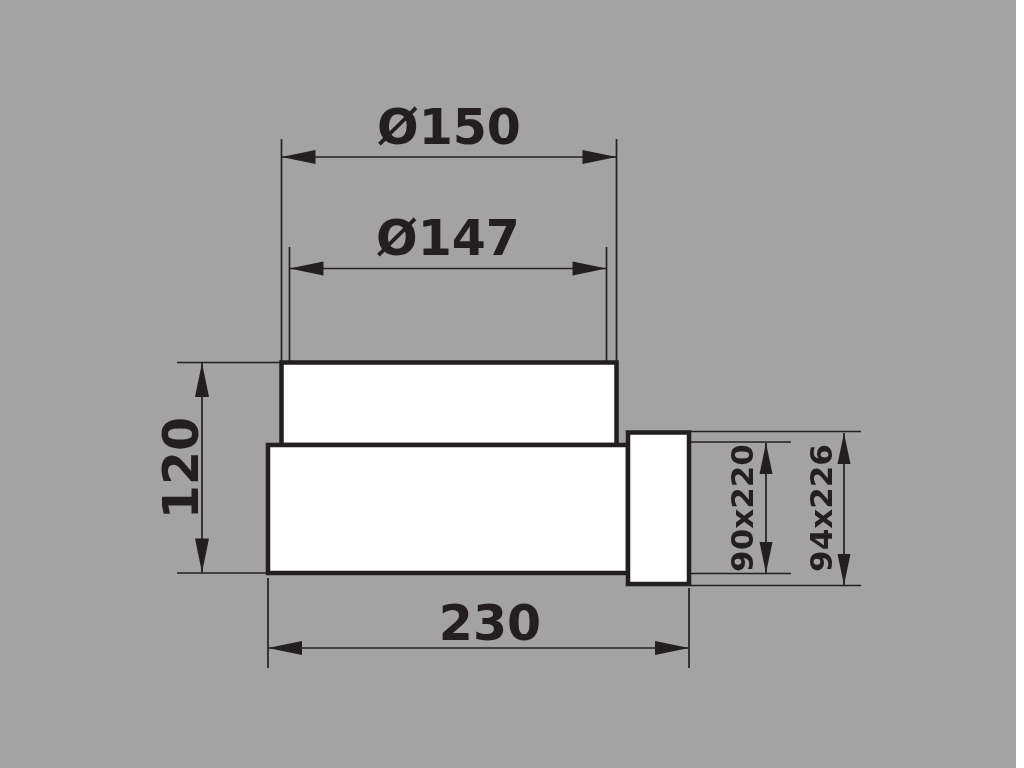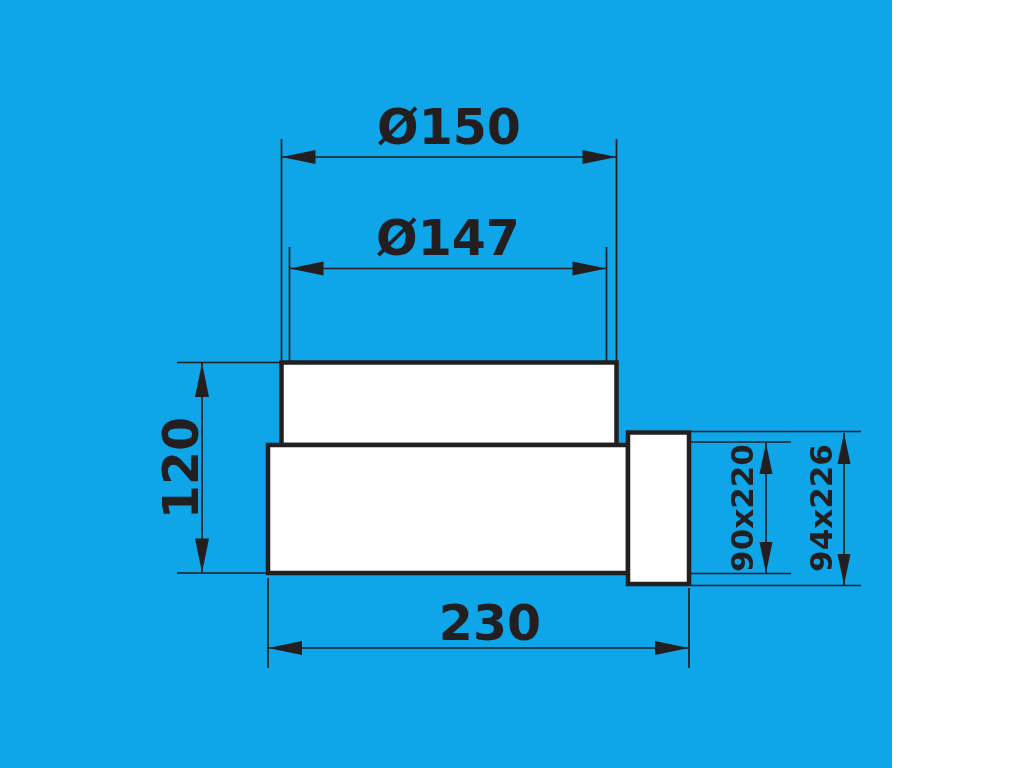--- a/index.html
+++ b/index.html
@@ -2,23 +2,23 @@
 <html><head>
 <meta charset="utf-8">
 <style>
   html, body {
     margin: 0;
     padding: 0;
     background: #ffffff;
   }
   .canvas {
     position: relative;
-    width: 892px;
+    width: 1016px;
     height: 768px;
-    background: #0ea5e9;
+    background: #a3a3a3;
     overflow: hidden;
   }
   svg { display: block; }
   .outline {
     fill: #ffffff;
     stroke: #231f20;
     stroke-width: 4.5;
     stroke-linejoin: miter;
   }
   .thin {

